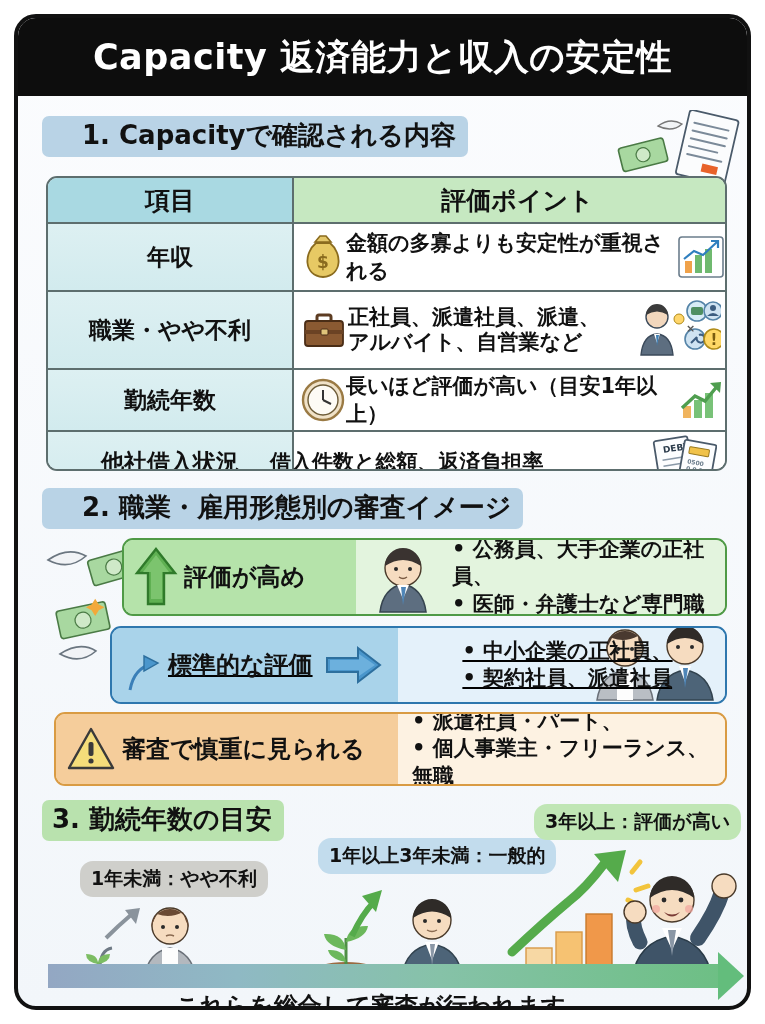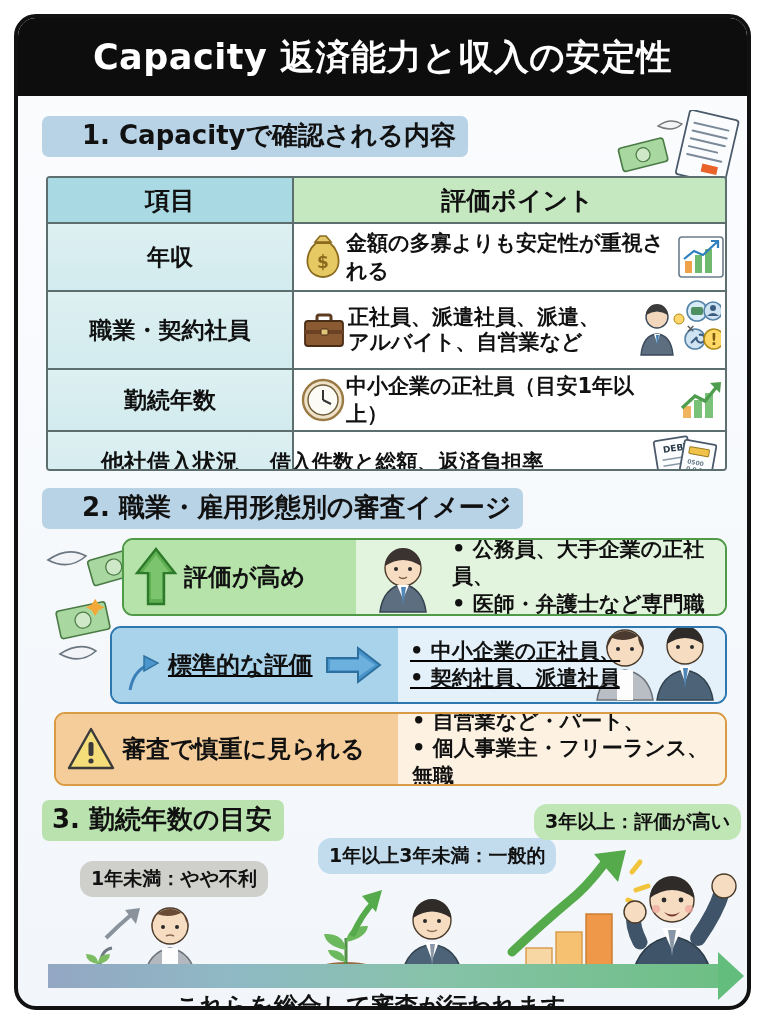--- a/index.html
+++ b/index.html
@@ -31,21 +31,21 @@
   
   .sec-head{
     position:absolute;font-size:26px;font-weight:bold;color:#111;
     padding:2px 12px 4px 10px;border-radius:7px;white-space:nowrap;
   }
   .sec-head.blue{background:#b9d3e6;padding-left:40px;}
   .sec-head.green{background:#b9e2ae;}
   
   .tbl{
     position:absolute;left:28px;top:158px;width:681px;height:295px;
-    border:2px solid #5d6e6e;border-radius:4px;overflow:hidden;
+    border:2px solid #5d6e6e;border-radius:11px;overflow:hidden;
     box-sizing:border-box;
     display:flex;flex-direction:column;
   }
   .trow{display:flex;flex:0 0 auto;border-bottom:2px solid #5d6e6e;}
   .trow:last-child{border-bottom:none;}
   .tcell-l{
     width:246px;box-sizing:border-box;border-right:2px solid #5d6e6e;
     display:flex;align-items:center;justify-content:center;
     font-size:23px;font-weight:bold;color:#111;text-align:center;
   }
@@ -75,21 +75,21 @@
   .bar .rgt{
     height:100%;flex:1;display:flex;align-items:center;
     box-sizing:border-box;position:relative;
   }
   .bar .bullets{font-size:21px;font-weight:bold;color:#111;line-height:1.3;z-index:2;}
   .bar.green{border:2px solid #4f9a46;background:#d8efd2;}
   .bar.green .lft{background:#b5e3aa;}
   .bar.green .rgt{background:#e3f4de;}
   .bar.blue{border:2px solid #2e77ae;background:#cfe6f5;text-decoration:underline;}
   .bar.blue .lft{background:#a9d3ea;}
-  .bar.blue .rgt{background:#e4f1fa;}
+  .bar.blue .rgt{background:#e4f1fa;justify-content:center;}
   .bar.orange{border:2px solid #d99b43;background:#fbe7c9;}
   .bar.orange .lft{background:#f5cd9b;}
   .bar.orange .rgt{background:#fdf2e2;}
   
   .pill{
     position:absolute;font-size:19px;font-weight:bold;color:#111;
     padding:5px 11px;border-radius:13px;white-space:nowrap;
   }
   .pill.gray{background:#cfcfcb;}
   .pill.bluep{background:#c2dced;margin-left:38px;}
@@ -168,21 +168,21 @@
             <rect x="18" y="20" width="7" height="18" fill="#6fb96f"></rect>
             <rect x="28" y="14" width="7" height="24" fill="#6fb96f"></rect>
             <path d="M7 24 L17 16 L26 20 L40 7" stroke="#2f7fbf" stroke-width="2.2" fill="none"></path>
             <path d="M34 6 L41 6 L41 13" stroke="#2f7fbf" stroke-width="2.2" fill="none"></path>
           </svg>
         </span>
       </div>
     </div>
 
     <div class="trow body-row r2">
-      <div class="tcell-l">職業・契約社員</div>
+      <div class="tcell-l">職業・やや不利</div>
       <div class="tcell-r">
         <span class="ic">
           <svg width="48" height="48" viewBox="0 0 48 48">
             <rect x="17" y="9" width="14" height="7" rx="2" fill="none" stroke="#5d3c22" stroke-width="3"></rect>
             <rect x="5" y="15" width="38" height="25" rx="3" fill="#8a5a32" stroke="#4a2d16" stroke-width="1.8"></rect>
             <rect x="5" y="24" width="38" height="4" fill="#6b4324"></rect>
             <rect x="21" y="23" width="7" height="6" rx="1" fill="#e0c47a" stroke="#4a2d16" stroke-width="1"></rect>
           </svg>
         </span>
         <span class="txt2">
@@ -216,21 +216,21 @@
       <div class="tcell-l">勤続年数</div>
       <div class="tcell-r">
         <span class="ic">
           <svg width="46" height="46" viewBox="0 0 46 46">
             <circle cx="23" cy="23" r="20" fill="#f0e2c8" stroke="#9a7a44" stroke-width="2.4"></circle>
             <circle cx="23" cy="23" r="15" fill="#fdfbf5" stroke="#6b5a36" stroke-width="1.4"></circle>
             <line x1="23" y1="23" x2="23" y2="13" stroke="#333" stroke-width="2"></line>
             <line x1="23" y1="23" x2="31" y2="27" stroke="#333" stroke-width="2"></line>
           </svg>
         </span>
-        <span>中小企業の正社員（目安1年以上）</span>
+        <span>長いほど評価が高い（目安1年以上）</span>
         <span class="ic" style="margin-left:2px;">
           <svg width="48" height="44" viewBox="0 0 48 44">
             <rect x="6" y="28" width="8" height="12" fill="#f0b45e"></rect>
             <rect x="17" y="22" width="8" height="18" fill="#79c278"></rect>
             <rect x="28" y="15" width="8" height="25" fill="#79c278"></rect>
             <path d="M5 30 L18 18 L28 23 L42 6" stroke="#4f9e4f" stroke-width="3.4" fill="none"></path>
             <path d="M33 5 L44 4 L43 15 z" fill="#4f9e4f"></path>
           </svg>
         </span>
       </div>
@@ -362,21 +362,21 @@
         <svg width="50" height="48" viewBox="0 0 50 48">
           <path d="M25 4 L47 43 H3 z" fill="#f5dd7a" stroke="#3a3a3a" stroke-width="2.4" stroke-linejoin="round"></path>
           <rect x="22.5" y="17" width="5" height="14" rx="2" fill="#3a3a3a"></rect>
           <circle cx="25" cy="36" r="2.6" fill="#3a3a3a"></circle>
         </svg>
       </span>
       <span>審査で慎重に見られる</span>
     </div>
     <div class="rgt">
       <span class="bullets" style="margin-left:14px;">
-        <span>• 自営業など・パート、</span><br>
+        <span>• 派遣社員・パート、</span><br>
         <span>• 個人事業主・フリーランス、無職</span>
       </span>
     </div>
   </div>
 
   <div class="sec-head green" style="left:24px;top:782px;">3. 勤続年数の目安</div>
 
   <div class="pill gray" style="left:62px;top:843px;">1年未満：やや不利</div>
   <div class="pill bluep" style="left:262px;top:820px;">1年以上3年未満：一般的</div>
   <div class="pill greenp" style="left:516px;top:786px;">3年以上：評価が高い</div>

